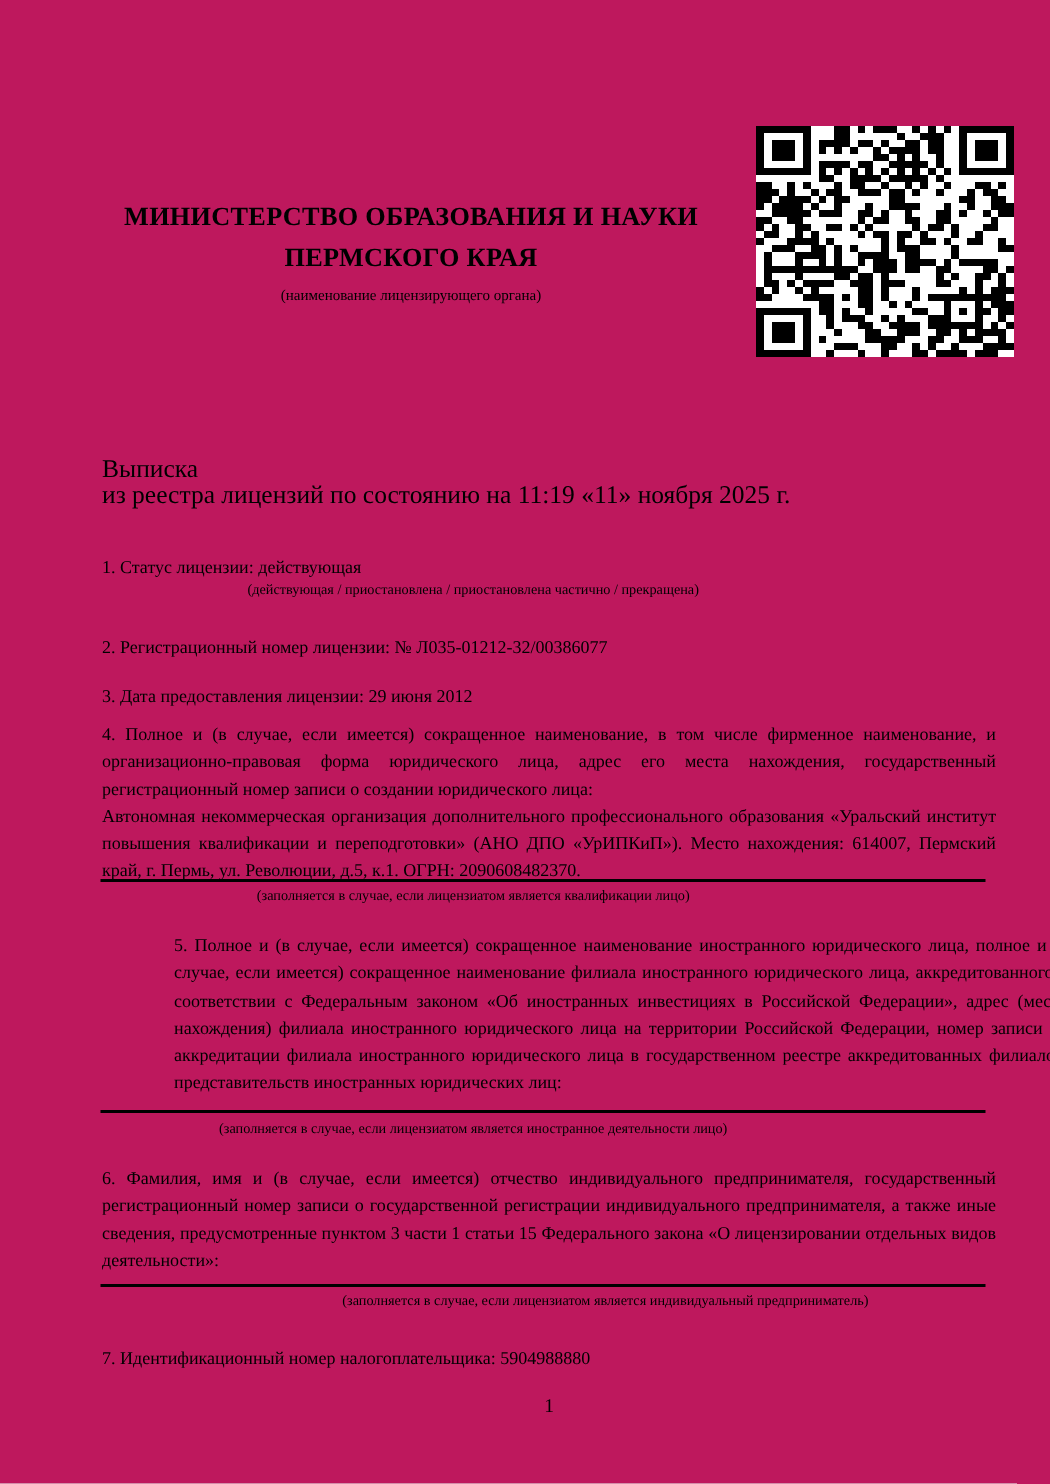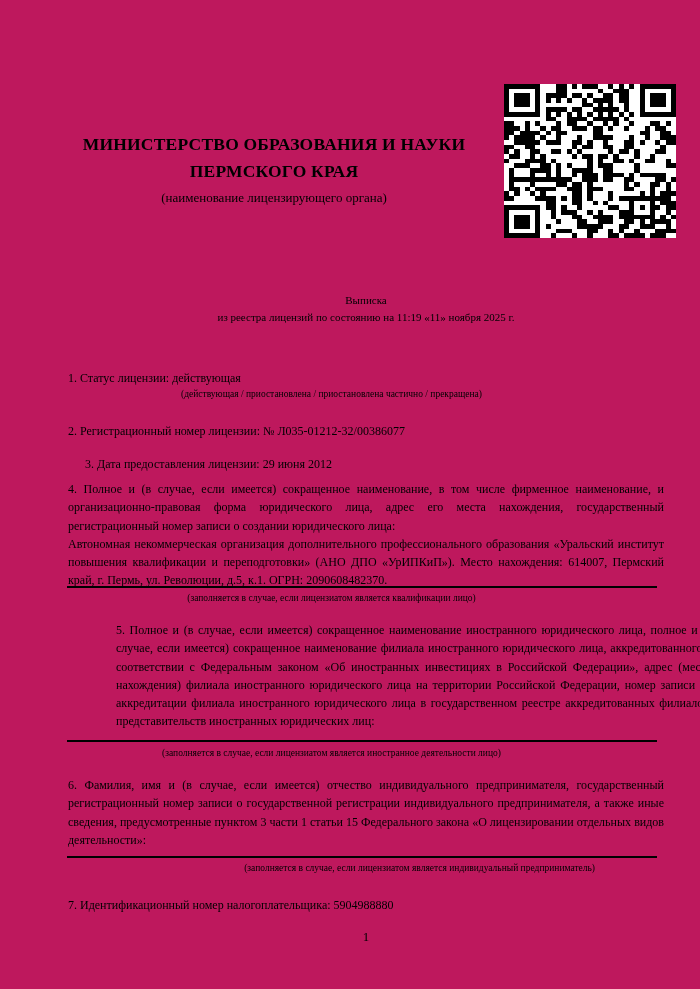--- a/index.html
+++ b/index.html
@@ -14,46 +14,46 @@
   }
   
   .ministry {
     position:absolute; left:64px; top:131px; width:420px;
     text-align:center;
   }
   .m-line {
     font-weight:bold; font-size:17.5px; line-height:27px;
     letter-spacing:0.2px;
   }
-  .m-caption { font-size:13px; line-height:12px; margin-top:7px; }
+  .m-caption { font-size:10px; line-height:12px; margin-top:7px; }
 
   .qr { position:absolute; left:504px; top:84px; width:172px; height:154px; }
   .qr svg { display:block; }
 
   .doc-title {
-    position:absolute; left:68px; top:292px; width:596px;
-    text-align:center; font-size:11px; line-height:17px;
+    position:absolute; left:68px; top:304px; width:596px;
+    text-align:left; font-size:17px; line-height:17px;
   }
 
   .body-text {
     position:absolute; left:68px; width:596px;
     font-size:12px; line-height:18.3px;
   }
   .just { text-align:justify; }
 
   .item-1 { top:369px; }
   .item-2 { top:422px; }
-  .item-3 { top:455px;margin-left:17px; }
+  .item-3 { top:455px; }
   .item-4 { top:480px; }
   .item-5 { top:621px;margin-left:48px; }
   .item-6 { top:776px; }
   .item-7 { top:896px; }
 
   .caption-row {
-    position:absolute; left:68px; width:527px;
+    position:absolute; left:52px; width:527px;
     text-align:center; font-size:9.5px; line-height:12px;
   }
   .cap-1 { top:388px; }
   .cap-4 { top:592px; }
   .cap-5 { top:747px; }
   .cap-6 { top:862px;text-align:right; }
 
   .rule {
     position:absolute; left:67px; width:590px; height:0;
     border-top:2px solid #000;

